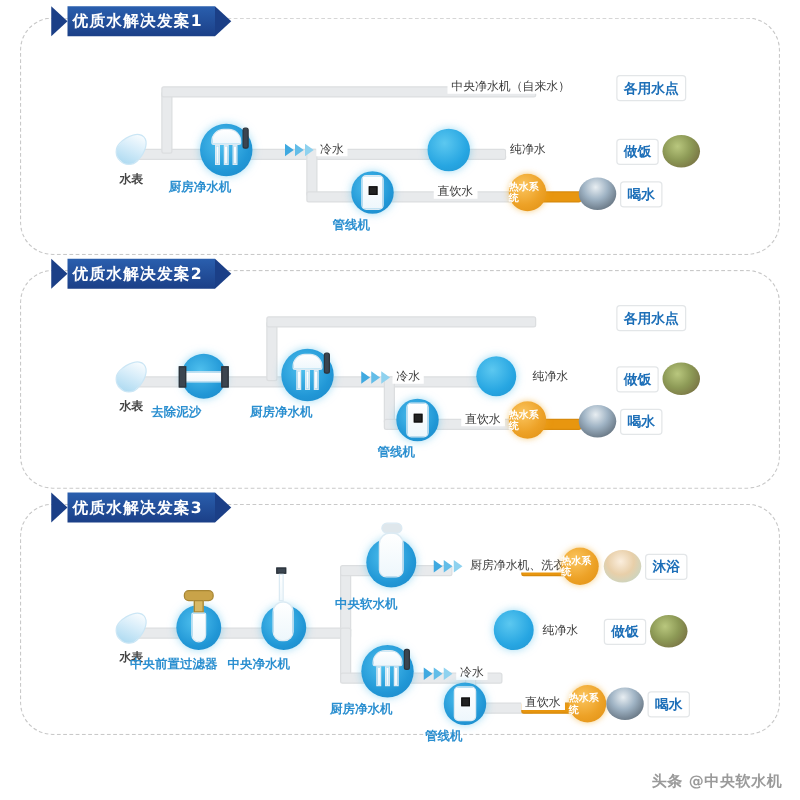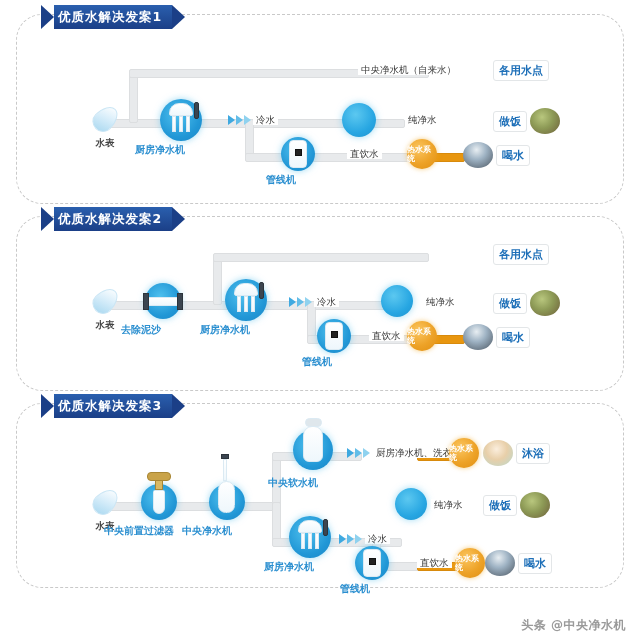--- a/index.html
+++ b/index.html
@@ -465,14 +465,14 @@
         <div class="ep-box">做饭</div>
         <div class="ep-photo food"></div>
       </div>
       <div class="endpoint" style="left:468px; top:146px;">
         <div class="ep-photo drink"></div>
         <div class="ep-box">喝水</div>
       </div>
     </div>
   </div>
 
-  <div class="watermark">头条 @中央净水机</div>
+  <div class="watermark">头条 @中央软水机</div>
 </div>
 
 </body></html>

